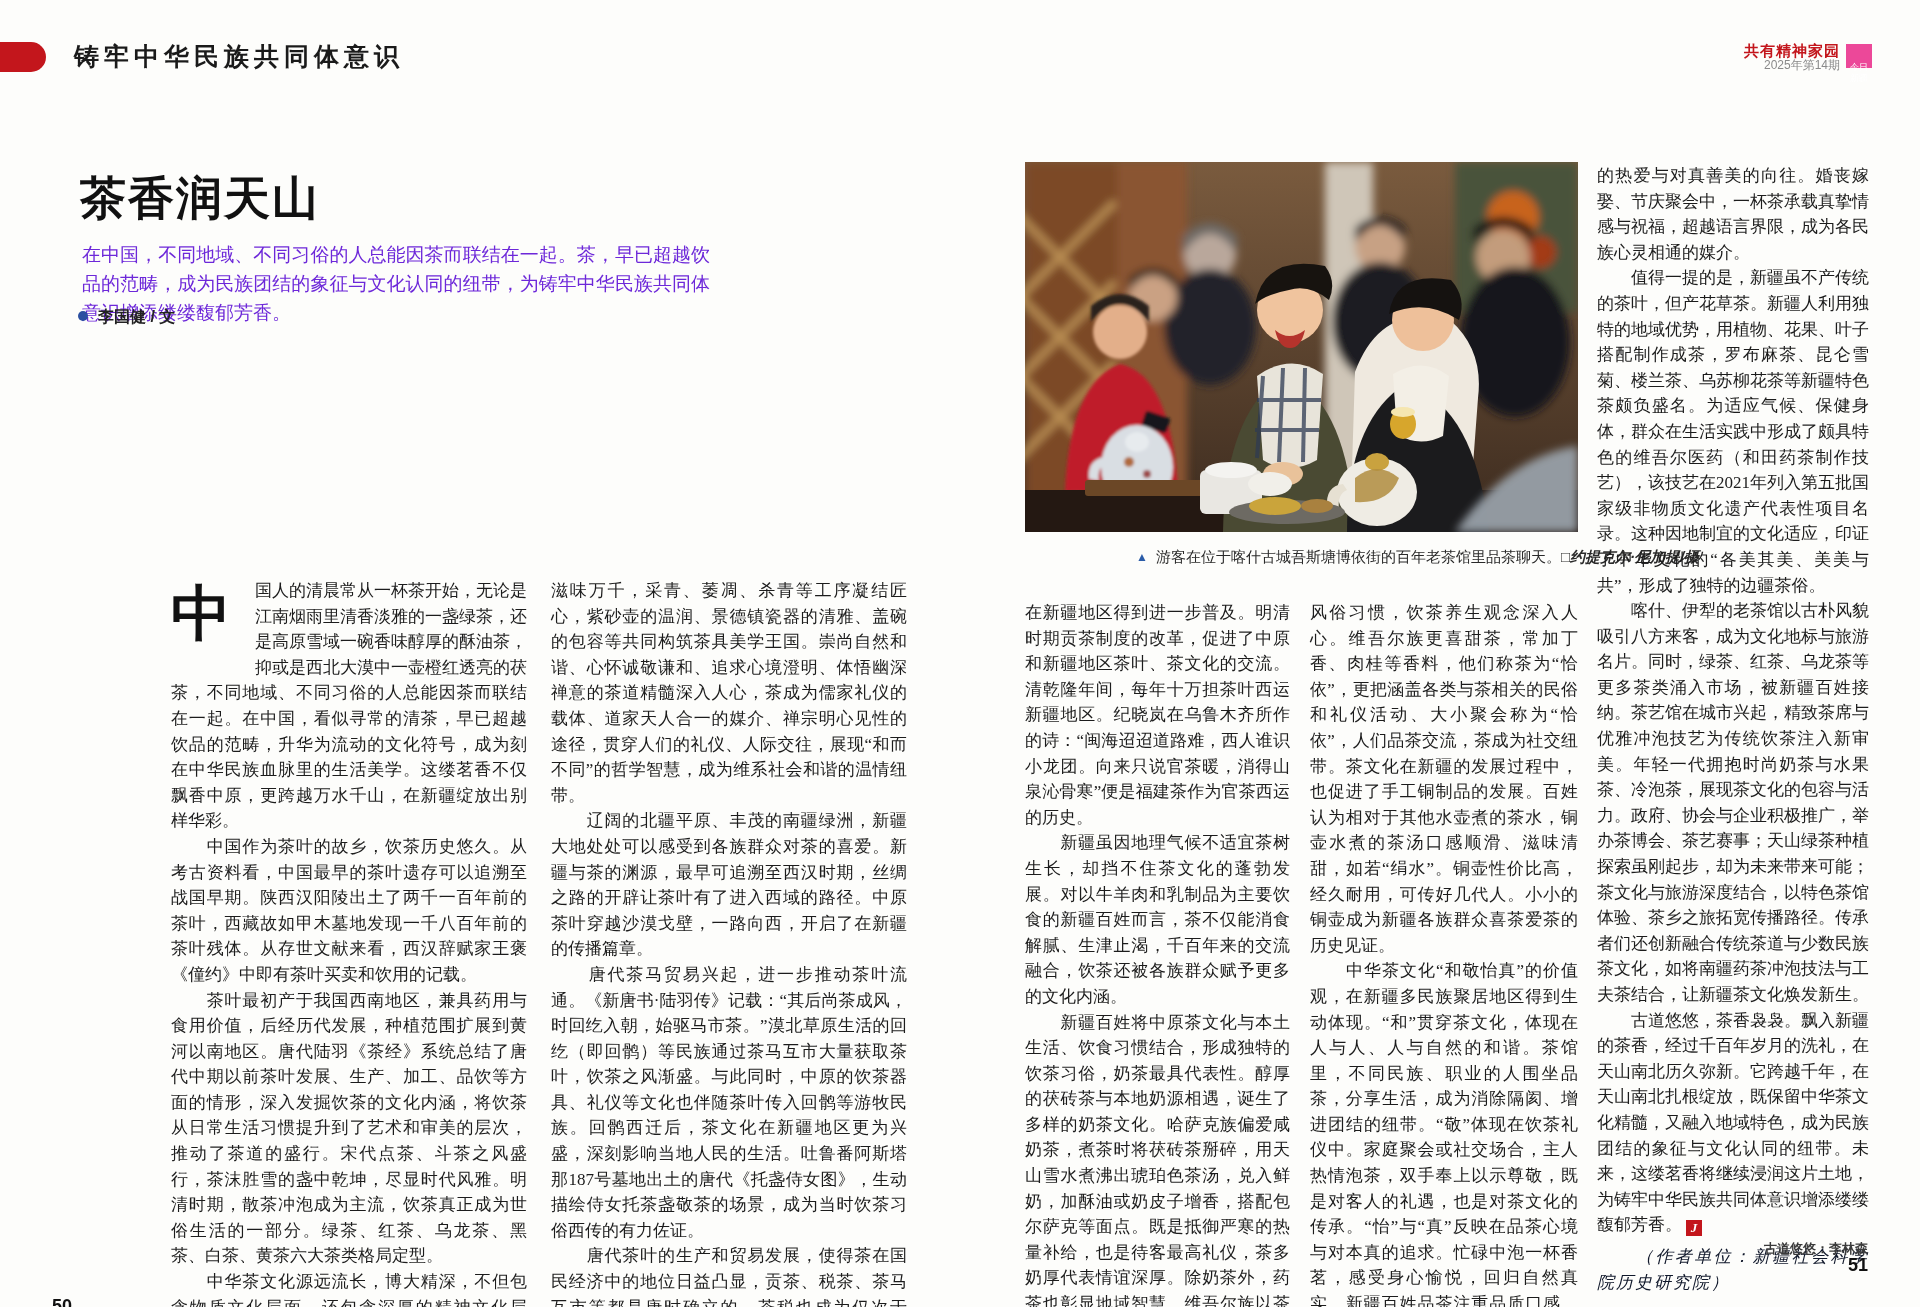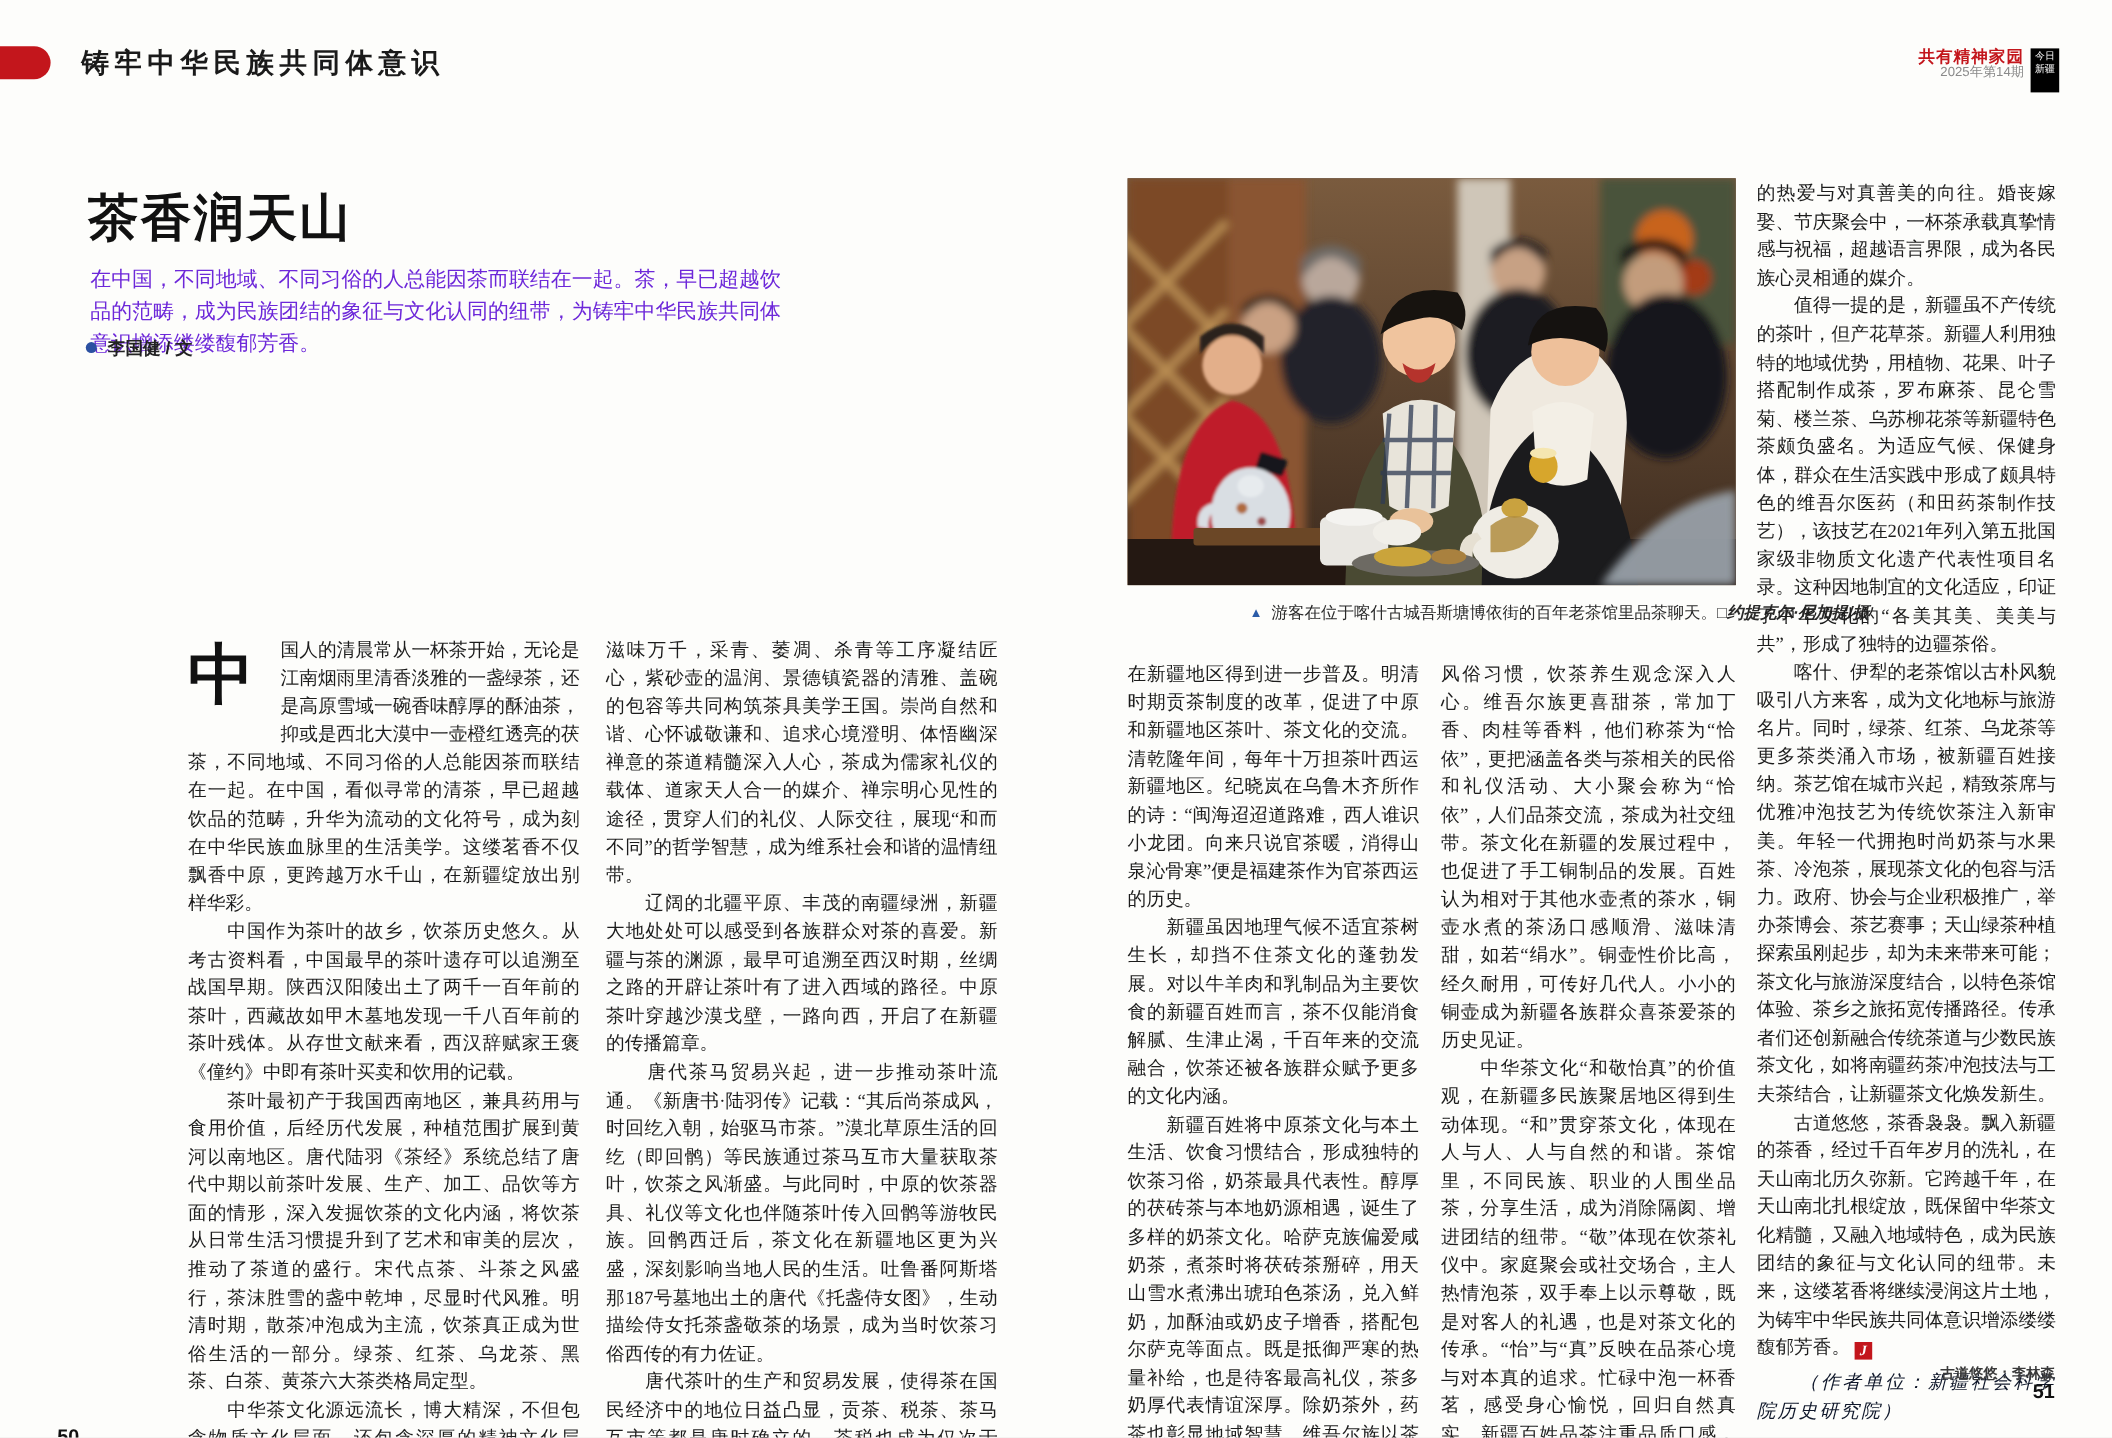--- a/index.html
+++ b/index.html
@@ -11,23 +11,23 @@
                 border-radius:0 16px 16px 0;}
   .section-tab-text{position:absolute;left:74px;top:40px;font-size:25px;font-weight:700;
                     letter-spacing:5px;color:#1a1a1a;font-family:"Liberation Serif",serif;}
 
   
   .masthead{position:absolute;top:42px;left:1600px;width:272px;height:34px;}
   .masthead-title{position:absolute;right:32px;top:0;font-size:15px;font-weight:700;color:#c3161c;
                   font-family:"Liberation Sans",sans-serif;letter-spacing:1px;white-space:nowrap;}
   .masthead-issue{position:absolute;right:32px;top:15px;font-size:12px;color:#8a8a8a;
                   font-family:"Liberation Sans",sans-serif;white-space:nowrap;}
-  .masthead-logo{position:absolute;right:0;top:2px;width:26px;height:40px;background:#000000;
+  .masthead-logo{position:absolute;right:0;top:2px;width:26px;height:24px;background:#ec4899;
                  color:#fff;font-size:9px;line-height:11px;text-align:center;
-                 font-family:"Liberation Sans",sans-serif;padding-top:2px;box-sizing:border-box;}
+                 font-family:"Liberation Sans",sans-serif;padding-top:18px;box-sizing:border-box;}
 
   
   .article-title{position:absolute;left:80px;top:168px;font-size:46px;font-weight:900;
                  font-family:"Liberation Sans",sans-serif;color:#111;letter-spacing:2px;text-align:right;}
   .article-dek{position:absolute;left:82px;top:240px;width:628px;font-size:19px;line-height:29px;
                color:#6d28d9;font-family:"Liberation Sans",sans-serif;text-align:justify;}
   .byline{position:absolute;left:78px;top:307px;font-size:16px;font-weight:600;
           font-family:"Liberation Sans",sans-serif;color:#222;}
   .byline-dot{display:inline-block;width:10px;height:10px;border-radius:50%;background:#2b50a1;
               margin-right:10px;vertical-align:1px;}

